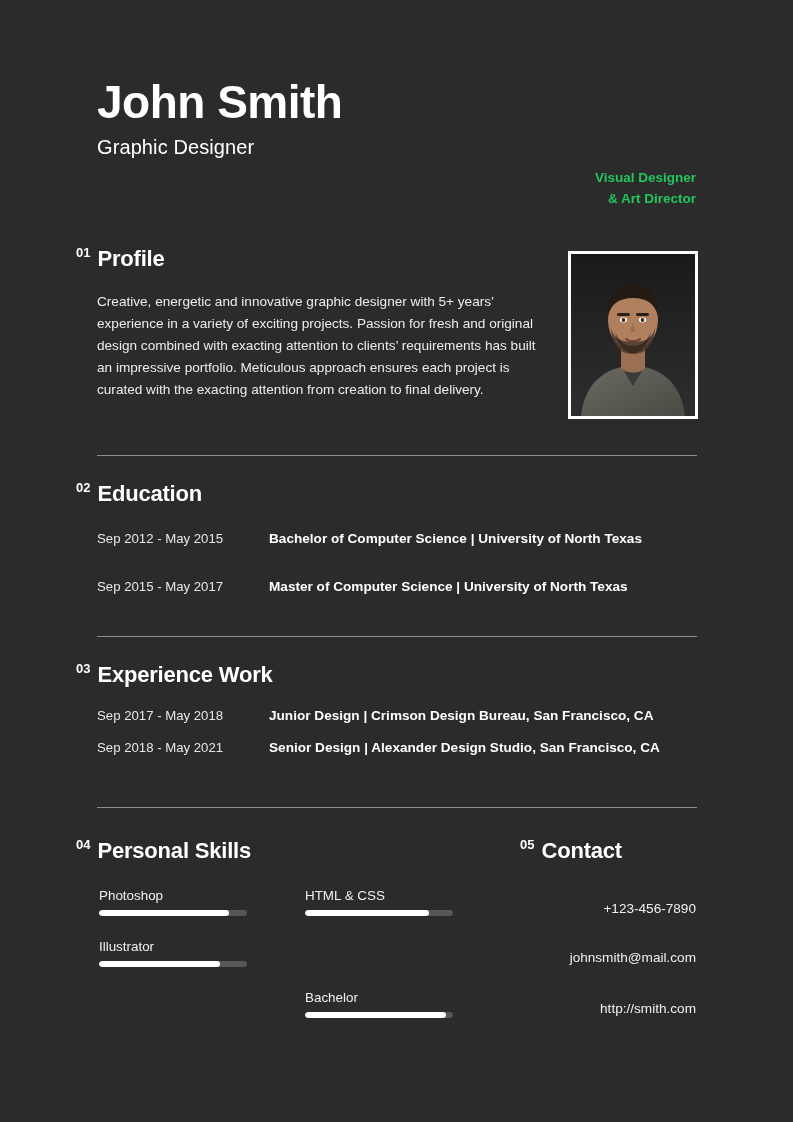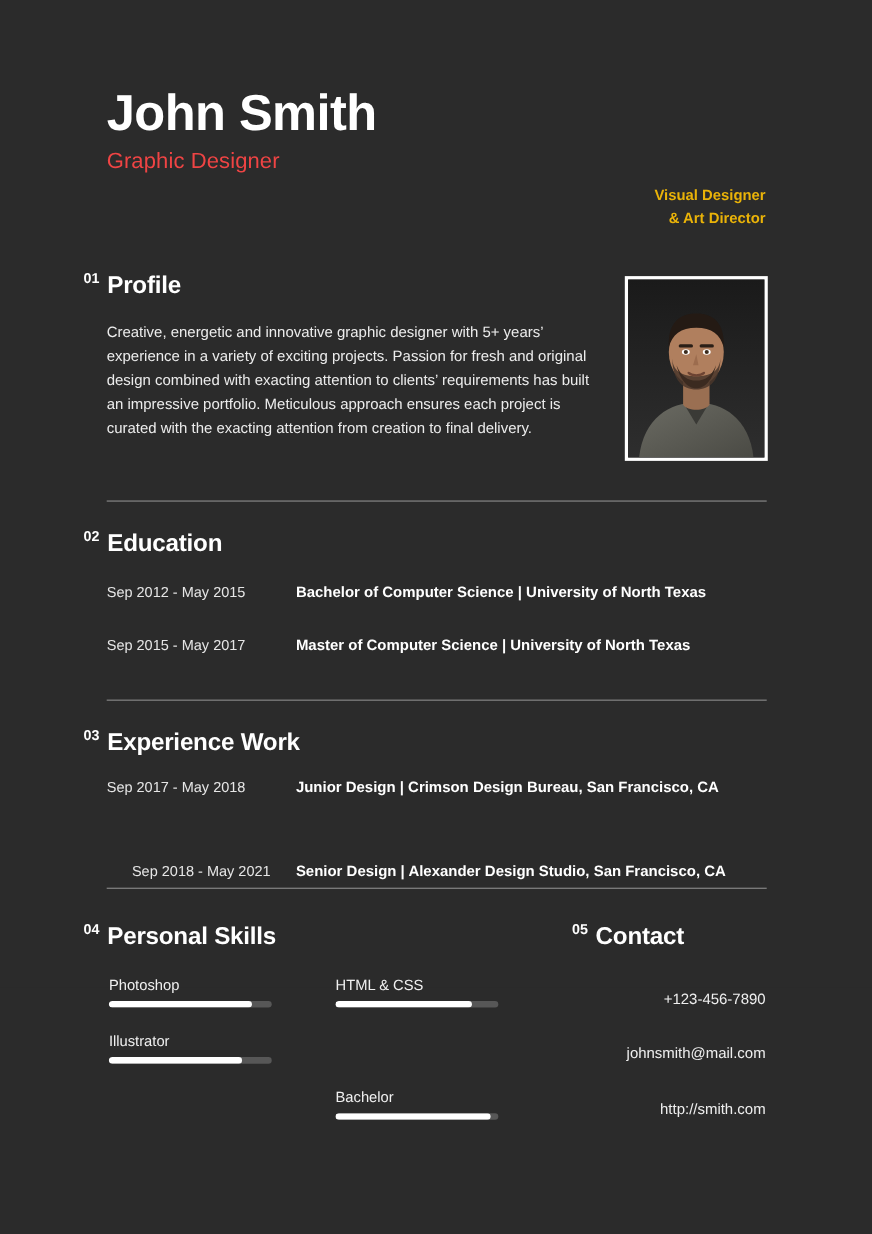--- a/index.html
+++ b/index.html
@@ -24,32 +24,32 @@
     font-size: 46px;
     font-weight: bold;
     letter-spacing: -0.5px;
     line-height: 1.05;
     color: #ffffff;
   }
   .role {
     margin-top: 10px;
     font-size: 20px;
     font-weight: 400;
-    color: #ef4444;
+    color: #ffffff;
     letter-spacing: 0.1px;
   }
   .tagline {
     position: absolute;
     right: 97px;
     top: 168px;
     width: 220px;
     text-align: right;
     font-size: 13.5px;
     line-height: 1.55;
-    color: #eab308;
+    color: #22c55e;
     font-weight: 600;
   }
 
   
   .section-head {
     position: absolute;
     display: flex;
     align-items: baseline;
     gap: 7px;
   }
@@ -222,21 +222,21 @@
   <div class="rule" style="top:636px;"></div>
 
   <div class="section-head" style="left:76px; top:662px;justify-content:flex-end;">
     <span class="sec-num">03</span>
     <span class="sec-title">Experience Work</span>
   </div>
   <div class="entry" style="left:97px; top:708px;">
     <span class="date">Sep 2017 - May 2018</span>
     <span class="desc">Junior Design | Crimson Design Bureau, San Francisco, CA</span>
   </div>
-  <div class="entry" style="left:97px; top:784px;text-align:center;">
+  <div class="entry" style="left:97px; top:740px;">
     <span class="date">Sep 2018 - May 2021</span>
     <span class="desc">Senior Design | Alexander Design Studio, San Francisco, CA</span>
   </div>
 
   <div class="rule" style="top:807px;"></div>
 
   <div class="section-head" style="left:76px; top:838px;">
     <span class="sec-num">04</span>
     <span class="sec-title">Personal Skills</span>
   </div>

